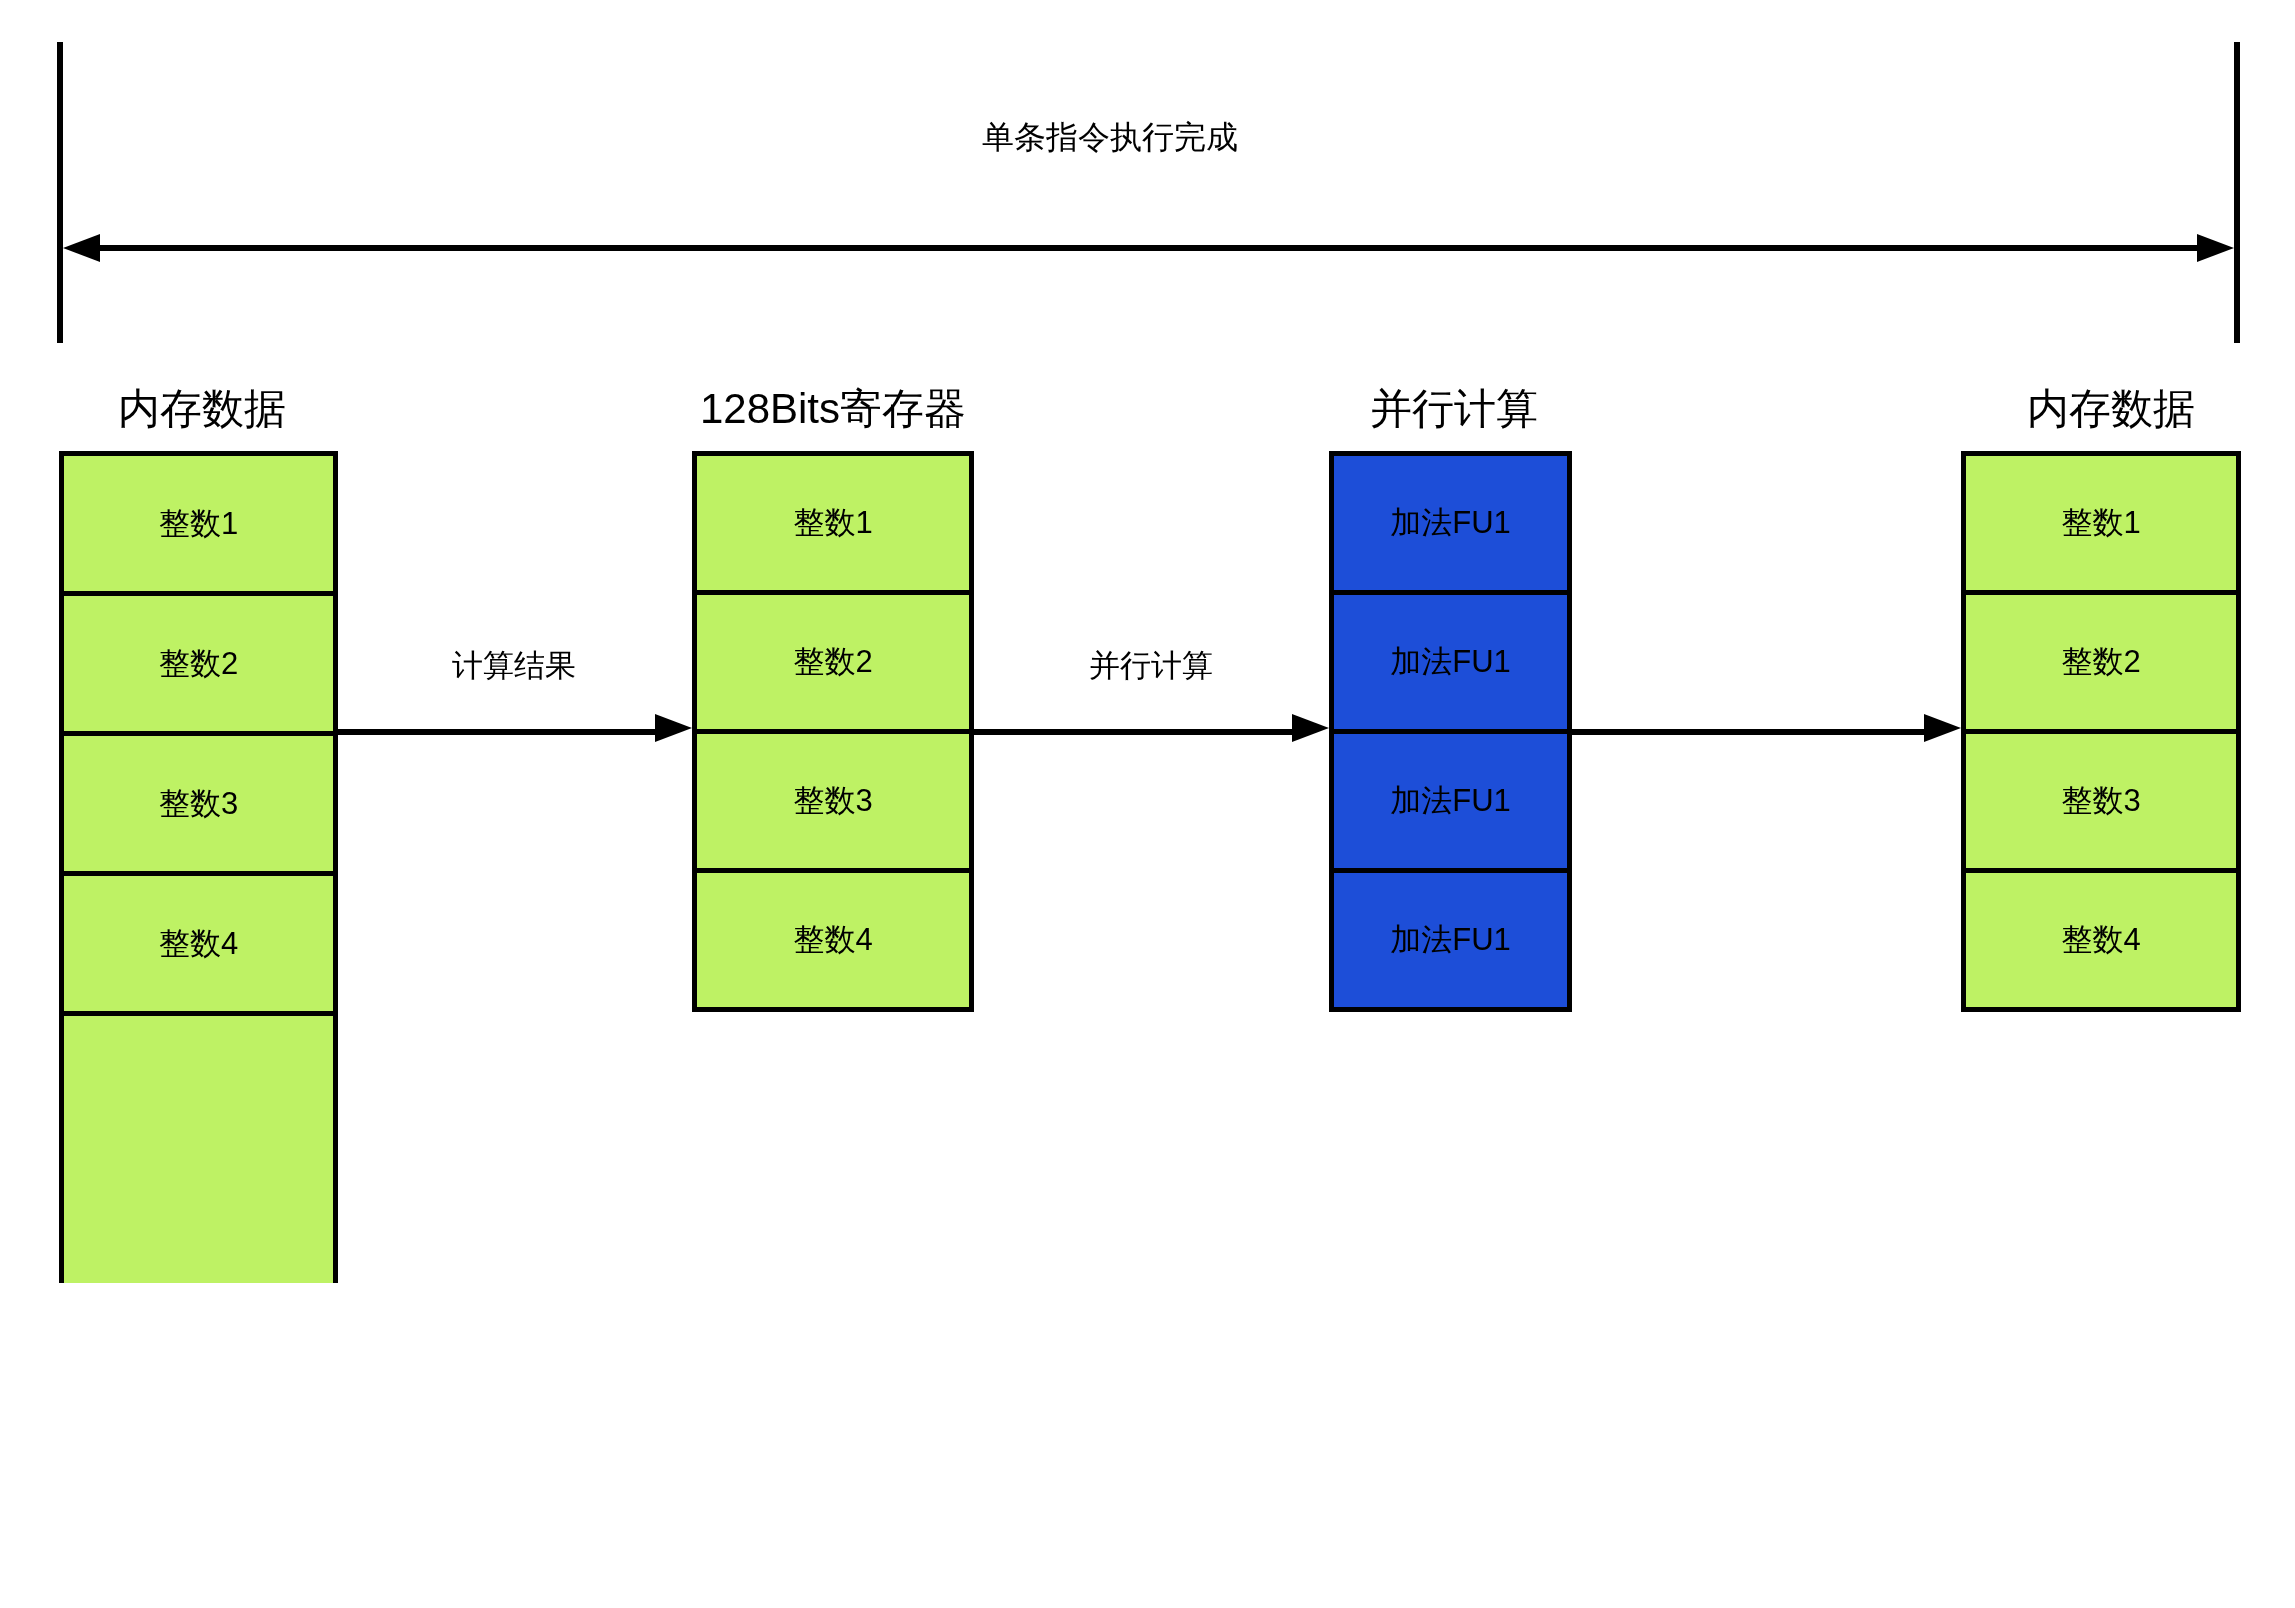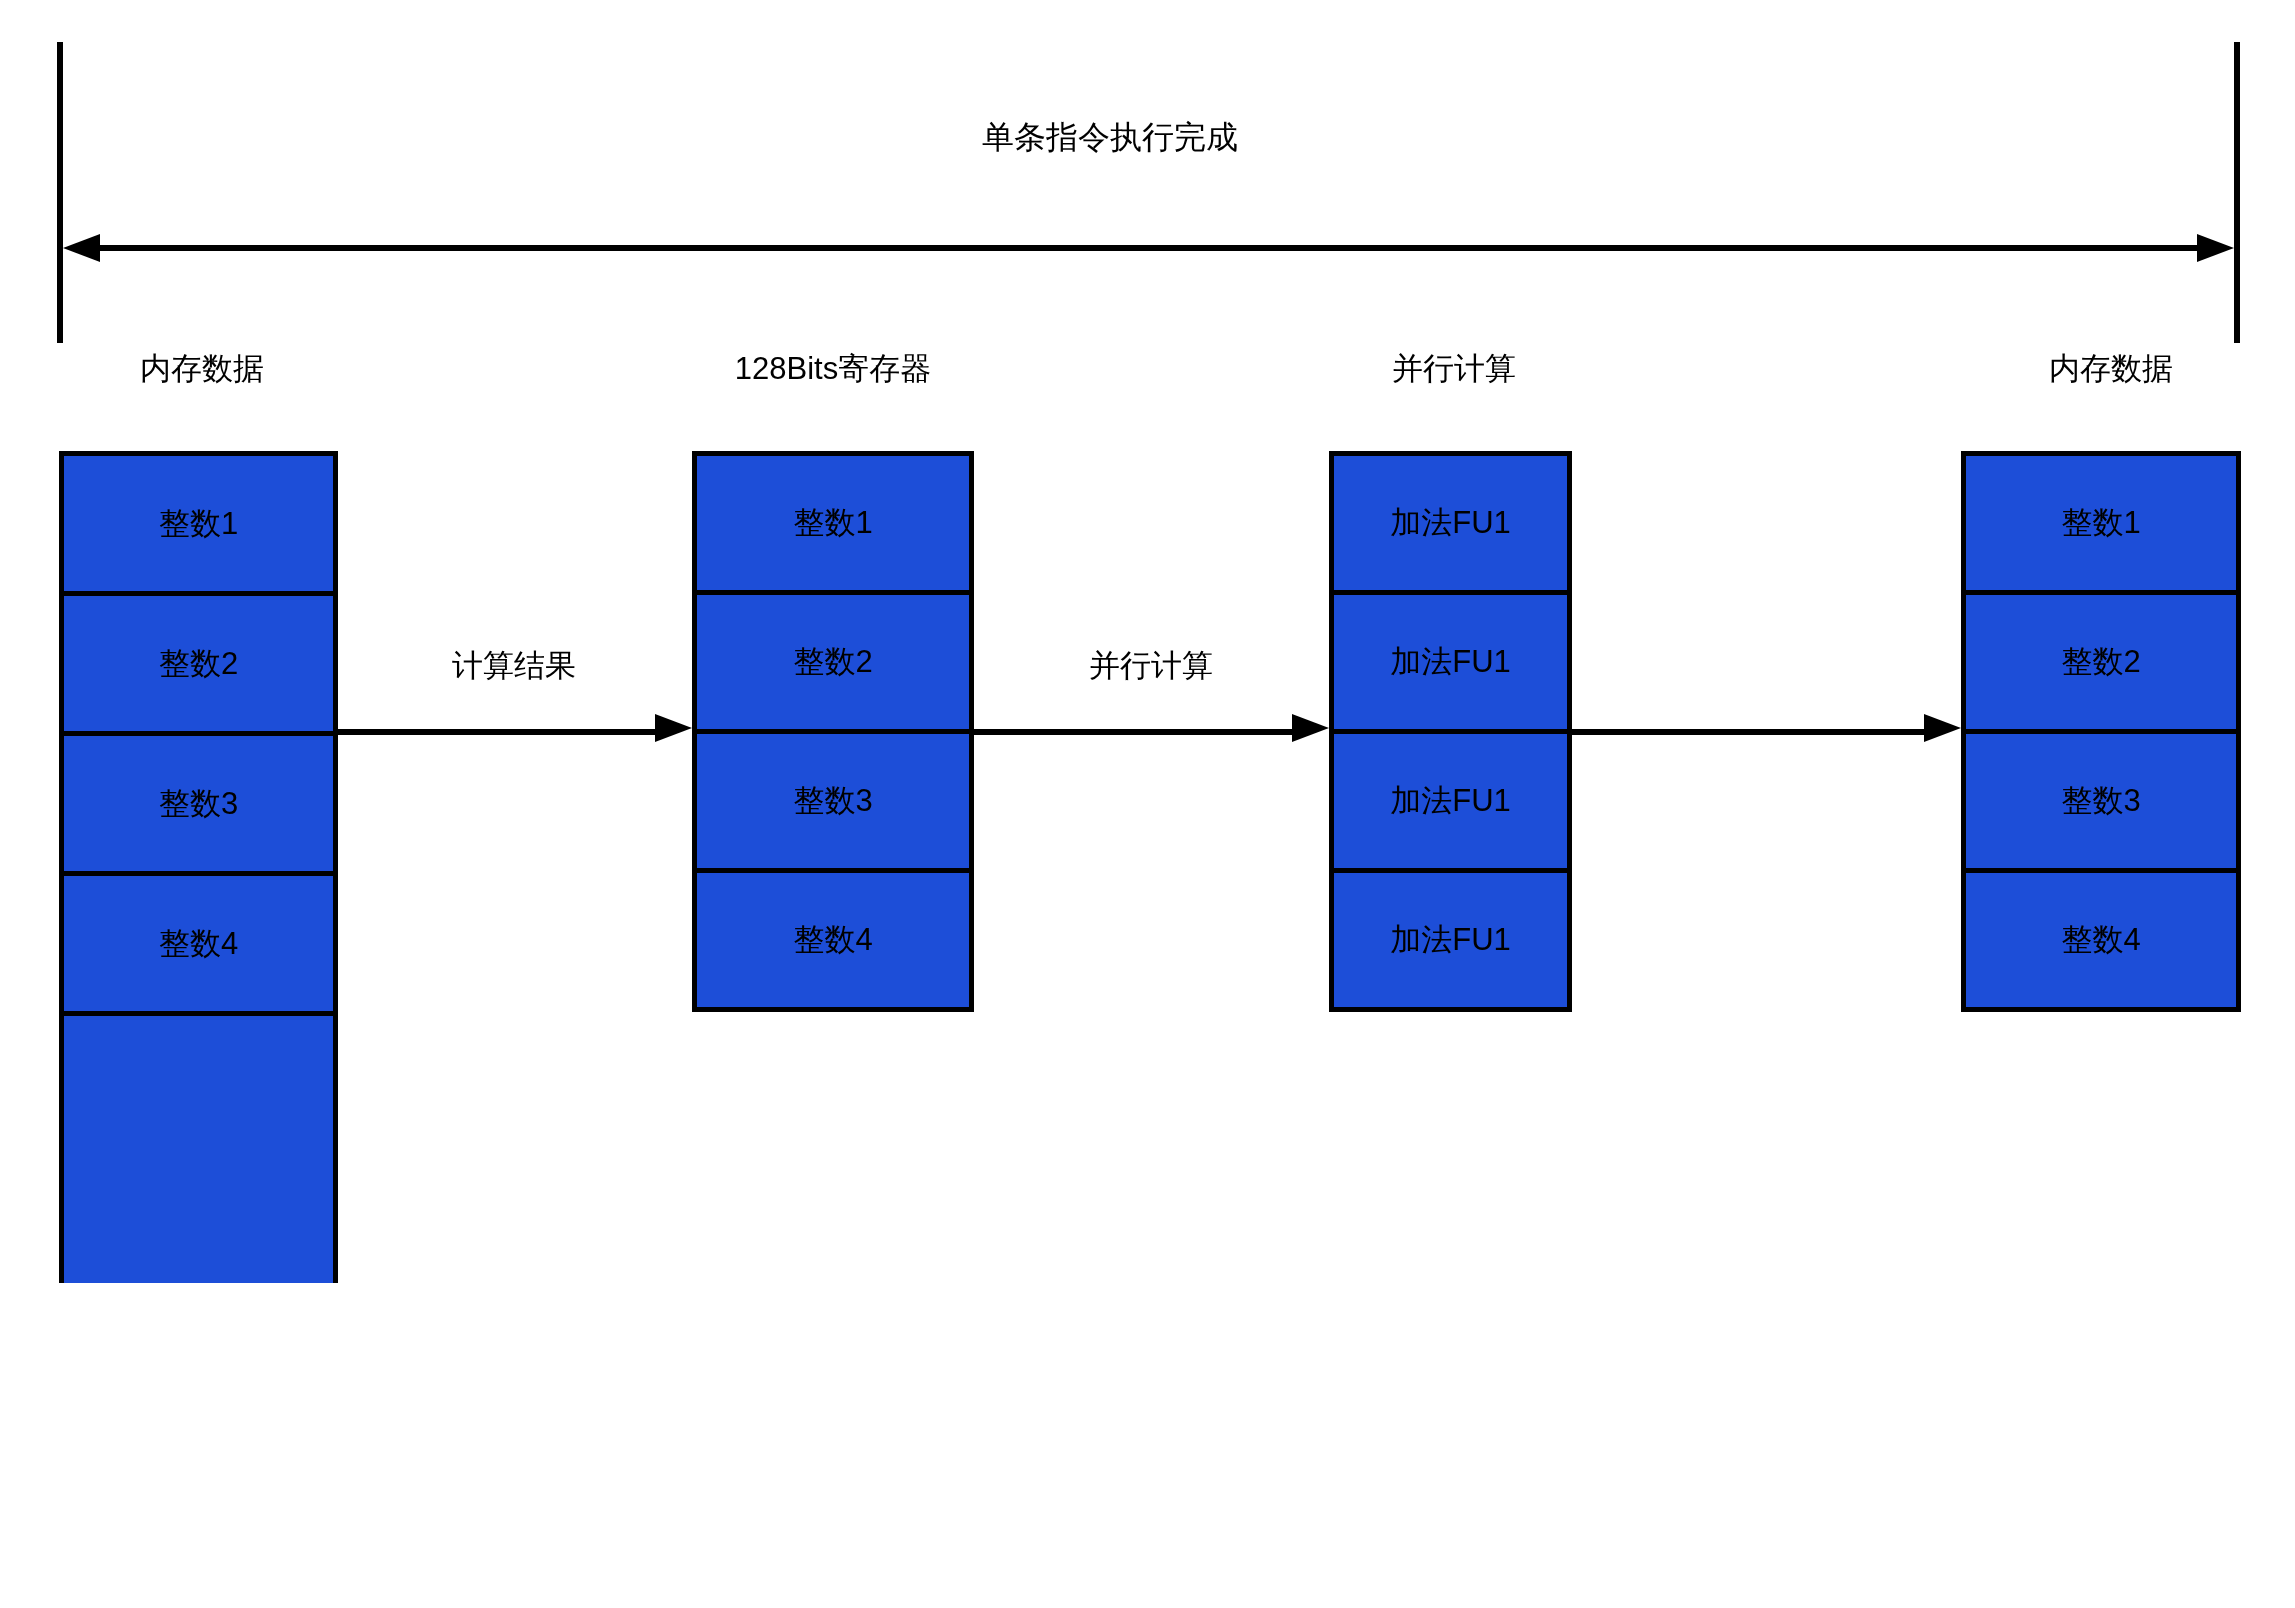--- a/index.html
+++ b/index.html
@@ -46,45 +46,45 @@
 
   .big-label {
     font-size: 32px;
     white-space: nowrap;
     transform: translateX(-50%);
   }
   #timeline-label { left: 1110px; top: 116px; }
 
   
   .col-header {
-    font-size: 31px;
+    font-size: 42px;
     white-space: nowrap;
     transform: translateX(-50%);
-    top: 348px;
+    top: 381px;
   }
 
   
   .col {
     box-sizing: border-box;
     border: 5.4px solid #000000;
     display: flex;
     flex-direction: column;
     top: 451px;
   }
   .col .cell {
     box-sizing: border-box;
     border-bottom: 5.4px solid #000000;
     display: flex;
     align-items: center;
     justify-content: center;
     font-size: 31px;
     white-space: nowrap;
   }
   .col .cell:last-child { border-bottom: none; }
-  .teal { background: #1d4ed8; }
+  .teal { background: #bef264; }
   .pink { background: #1d4ed8; }
 
   #memory-column   { left: 59px;   width: 279px; height: 1116px; }
   #register-column { left: 692px;  width: 282px; height: 561px; }
   #parallel-column { left: 1329px; width: 243px; height: 561px; }
   #result-column   { left: 1961px; width: 280px; height: 561px; }
 
   #memory-column .cell { flex: none; height: 140px; }
   #memory-column .cell.tail { flex: 1; border-bottom: none; }
   #register-column .cell, #parallel-column .cell, #result-column .cell { flex: 1; }

